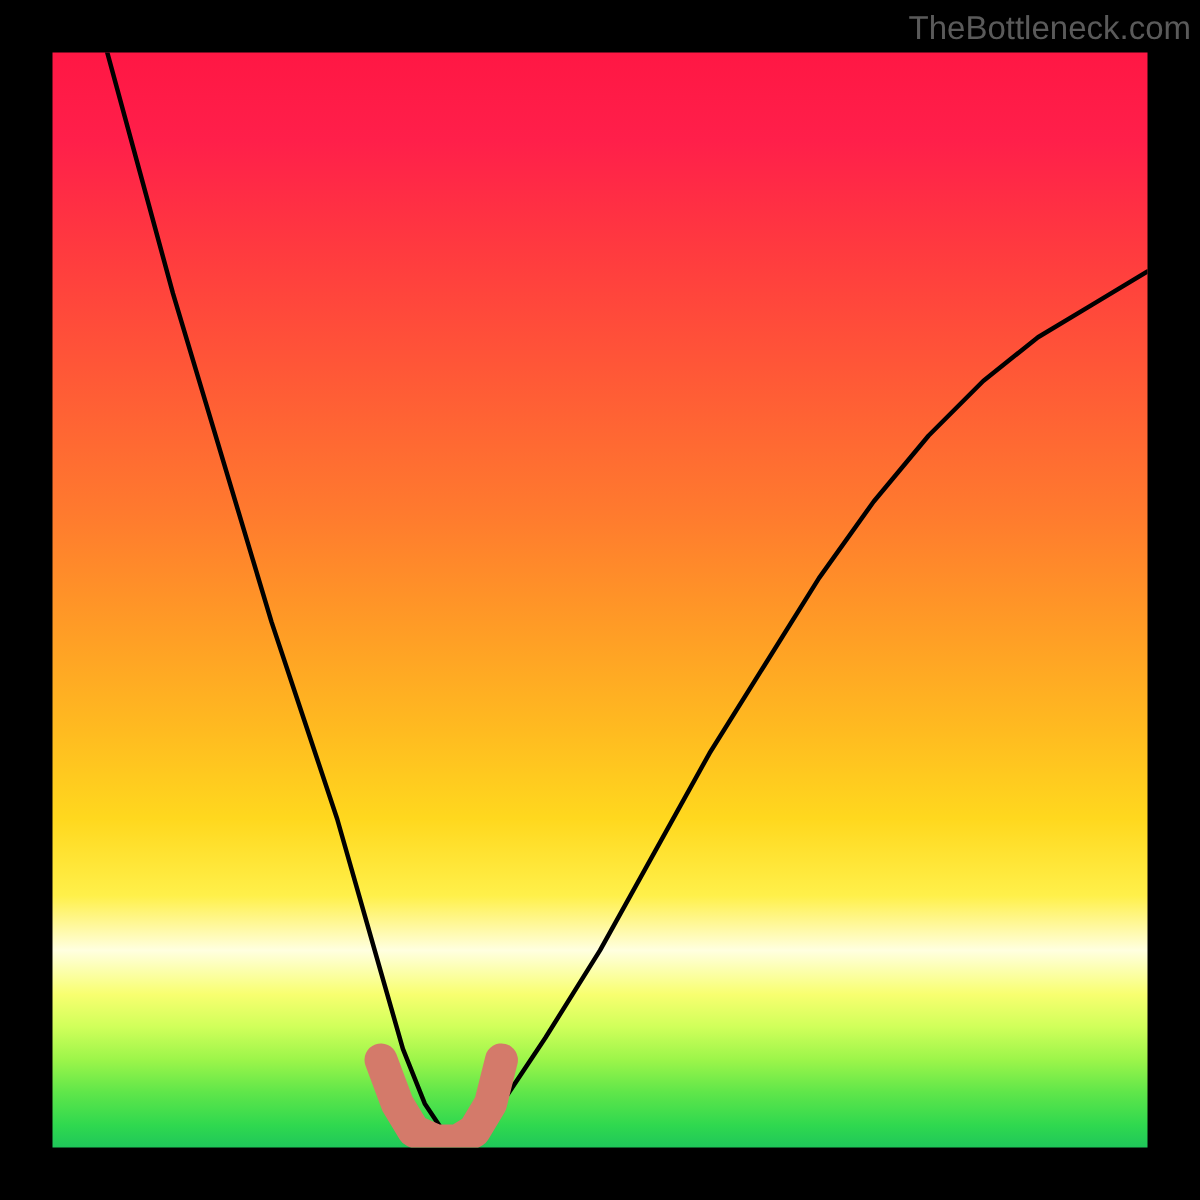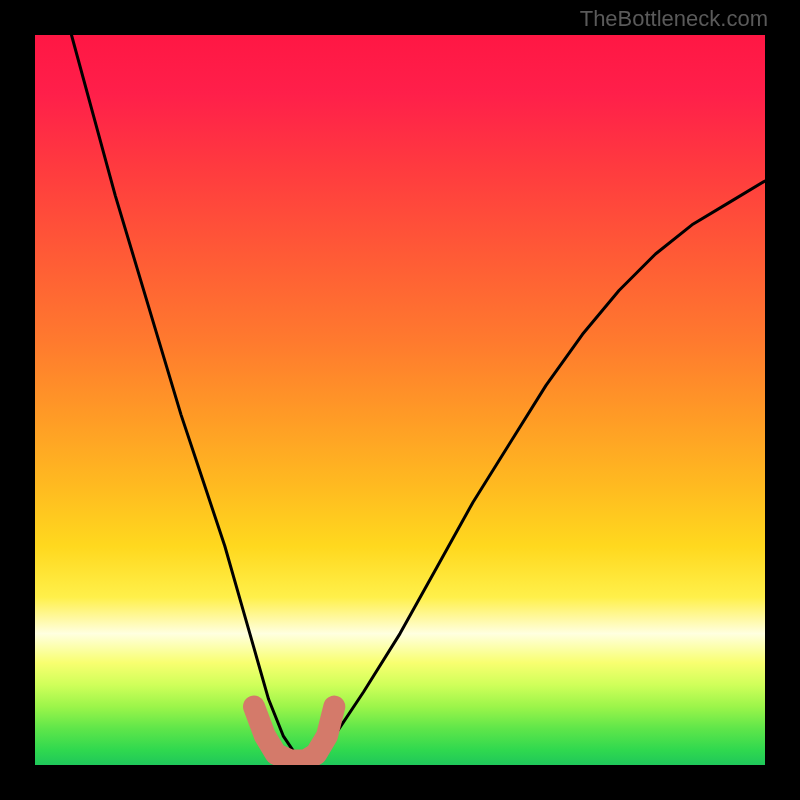--- a/index.html
+++ b/index.html
@@ -6,21 +6,21 @@
   body {
     width: 800px;
     height: 800px;
     background: #000;
     position: relative;
     overflow: hidden;
   }
   .watermark {
     position: absolute;
     top: 6px;
-    right: 32px;
+    right: 6px;
     color: #5a5a5a;
     font-family: Arial, Helvetica, sans-serif;
     font-size: 22px;
     font-weight: 400;
     z-index: 10;
   }
   .plot-area {
     position: absolute;
     left: 35px;
     top: 35px;

